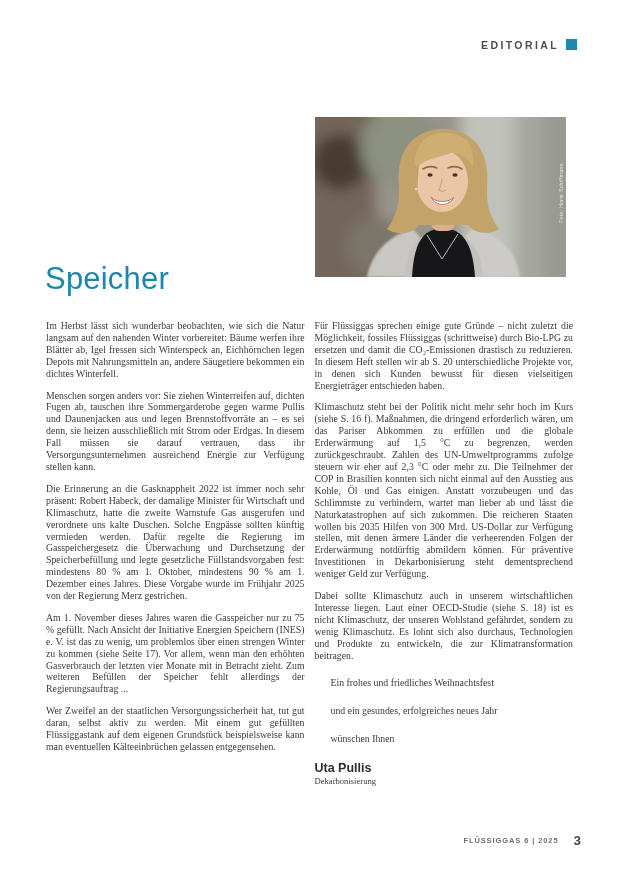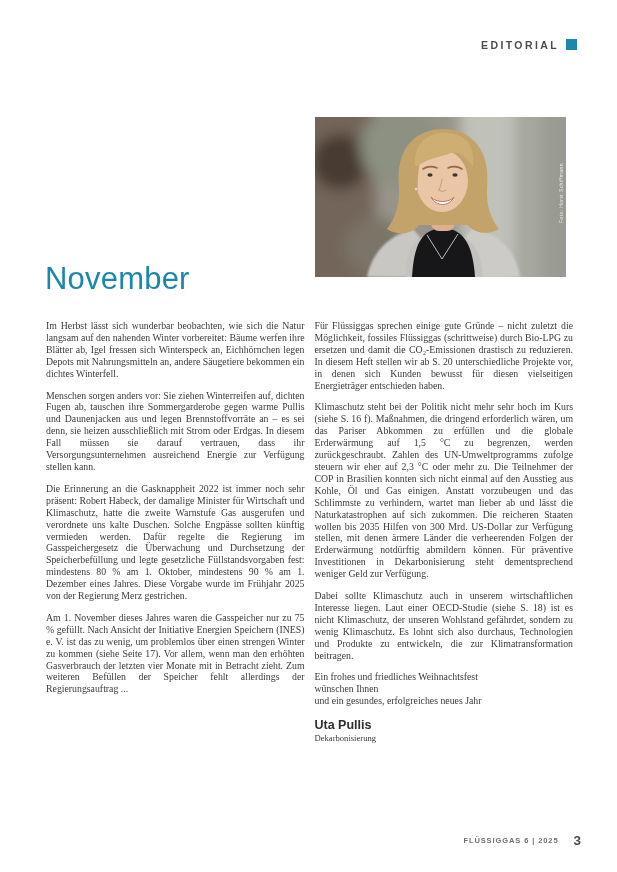--- a/index.html
+++ b/index.html
@@ -33,21 +33,21 @@
     position:absolute; left:45px; top:241px;
     font-family:"Liberation Sans", sans-serif; font-weight:normal;
     font-size:31px; line-height:34px; color:#1d86ac; letter-spacing:.2px;
   }
 
   
   .columns { position:absolute; left:46px; top:320px; width:527px; display:flex; gap:10px; }
   .col { width:258.5px; font-size:9.8px; line-height:11.9px; text-align:justify; hyphens:auto; }
   .col p { margin:0 0 10px 0; }
 
-  .closing p { margin:0; text-align:left; }
+  .closing p { margin:16px; text-align:left; }
   .closing { margin-bottom:11px; }
 
   .sig-name {
     font-family:"Liberation Sans", sans-serif; font-weight:bold;
     font-size:12.5px; color:#2e2e2e; line-height:15px; margin-top:2px;
   }
   .sig-role { font-size:8.6px; line-height:11px; color:#3a3a3a; }
   .sig-team { margin-top:13px; font-size:9.8px; text-align:left; }
 
   
@@ -110,37 +110,38 @@
         <path d="M116,80 C121,86 134,86 139,80 C134,90 121,90 116,80 Z" fill="#ffffff" stroke="#b5766a" stroke-width="1"></path>
         <path d="M100,48 C96,70 98,88 92,100 L104,106 C102,88 102,64 104,50 Z" fill="#c4a36b"></path>
         <path d="M156,48 C160,70 158,88 164,100 L152,106 C154,88 154,64 152,50 Z" fill="#c4a36b"></path>
         <path d="M112,118 L127,142 L143,117" stroke="#cfcfcf" stroke-width="1" fill="none" opacity="0.9"></path>
         <circle cx="101" cy="72" r="1.3" fill="#d8d8d8"></circle>
       </g>
     </svg>
     <span class="photo-credit">Foto: Horst Schiffmann</span>
   </div>
 
-  <h1 class="title">November</h1>
+  <h1 class="title">Speicher</h1>
 
   <div class="columns">
     <div class="col">
       <p>Im Herbst lässt sich wunderbar beobachten, wie sich die Natur langsam auf den nahenden Winter vorbereitet: Bäume werfen ihre Blätter ab, Igel fressen sich Winterspeck an, Eichhörnchen legen Depots mit Nahrungsmitteln an, andere Säugetiere bekommen ein dichtes Winterfell.</p>
       <p>Menschen sorgen anders vor: Sie ziehen Winterreifen auf, dichten Fugen ab, tauschen ihre Sommergarderobe gegen warme Pullis und Daunenjacken aus und legen Brennstoffvorräte an – es sei denn, sie heizen ausschließlich mit Strom oder Erdgas. In diesem Fall müssen sie darauf vertrauen, dass ihr Versorgungsunternehmen ausreichend Energie zur Verfügung stellen kann.</p>
       <p>Die Erinnerung an die Gasknappheit 2022 ist immer noch sehr präsent: Robert Habeck, der damalige Minister für Wirtschaft und Klimaschutz, hatte die zweite Warnstufe Gas ausgerufen und verordnete uns kalte Duschen. Solche Engpässe sollten künftig vermieden werden. Dafür regelte die Regierung im Gasspeichergesetz die Überwachung und Durchsetzung der Speicherbefüllung und legte gesetzliche Füllstandsvorgaben fest: mindestens 80 % am 1. Oktober, mindestens 90 % am 1. Dezember eines Jahres. Diese Vorgabe wurde im Frühjahr 2025 von der Regierung Merz gestrichen.</p>
       <p>Am 1. November dieses Jahres waren die Gasspeicher nur zu 75 % gefüllt. Nach Ansicht der Initiative Energien Speichern (INES) e. V. ist das zu wenig, um problemlos über einen strengen Winter zu kommen (siehe Seite 17). Vor allem, wenn man den erhöhten Gasverbrauch der letzten vier Monate mit in Betracht zieht. Zum weiteren Befüllen der Speicher fehlt allerdings der Regierungsauftrag ...</p>
+      <p>Wer Zweifel an der staatlichen Versorgungssicherheit hat, tut gut daran, selbst aktiv zu werden. Mit einem gut gefüllten Flüssiggastank auf dem eigenen Grundstück beispielsweise kann man eventuellen Kälteeinbrüchen gelassen entgegensehen.</p>
     </div>
     <div class="col">
       <p>Für Flüssiggas sprechen einige gute Gründe – nicht zuletzt die Möglichkeit, fossiles Flüssiggas (schrittweise) durch Bio-LPG zu ersetzen und damit die CO₂-Emissionen drastisch zu reduzieren. In diesem Heft stellen wir ab S. 20 unterschiedliche Projekte vor, in denen sich Kunden bewusst für diesen vielseitigen Energieträger entschieden haben.</p>
       <p>Klimaschutz steht bei der Politik nicht mehr sehr hoch im Kurs (siehe S. 16 f). Maßnahmen, die dringend erforderlich wären, um das Pariser Abkommen zu erfüllen und die globale Erderwärmung auf 1,5 °C zu begrenzen, werden zurückgeschraubt. Zahlen des UN-Umweltprogramms zufolge steuern wir eher auf 2,3 °C oder mehr zu. Die Teilnehmer der COP in Brasilien konnten sich nicht einmal auf den Ausstieg aus Kohle, Öl und Gas einigen. Anstatt vorzubeugen und das Schlimmste zu verhindern, wartet man lieber ab und lässt die Naturkatastrophen auf sich zukommen. Die reicheren Staaten wollen bis 2035 Hilfen von 300 Mrd. US-Dollar zur Verfügung stellen, mit denen ärmere Länder die verheerenden Folgen der Erderwärmung notdürftig abmildern können. Für präventive Investitionen in Dekarbonisierung steht dementsprechend weniger Geld zur Verfügung.</p>
       <p>Dabei sollte Klimaschutz auch in unserem wirtschaftlichen Interesse liegen. Laut einer OECD-Studie (siehe S. 18) ist es nicht Klimaschutz, der unseren Wohlstand gefährdet, sondern zu wenig Klimaschutz. Es lohnt sich also durchaus, Technologien und Produkte zu entwickeln, die zur Klimatransformation beitragen.</p>
       <div class="closing">
         <p>Ein frohes und friedliches Weihnachtsfest</p>
+        <p>und ein gesundes, erfolgreiches neues Jahr</p>
         <p>wünschen Ihnen</p>
-        <p>und ein gesundes, erfolgreiches neues Jahr</p>
       </div>
       <div>
         <div class="sig-name">Uta Pullis</div>
         <div class="sig-role">Dekarbonisierung</div>
       </div>
     </div>
   </div>
 
   <div class="footer">
     <span class="footer-issue">FLÜSSIGGAS  6 | 2025</span>

